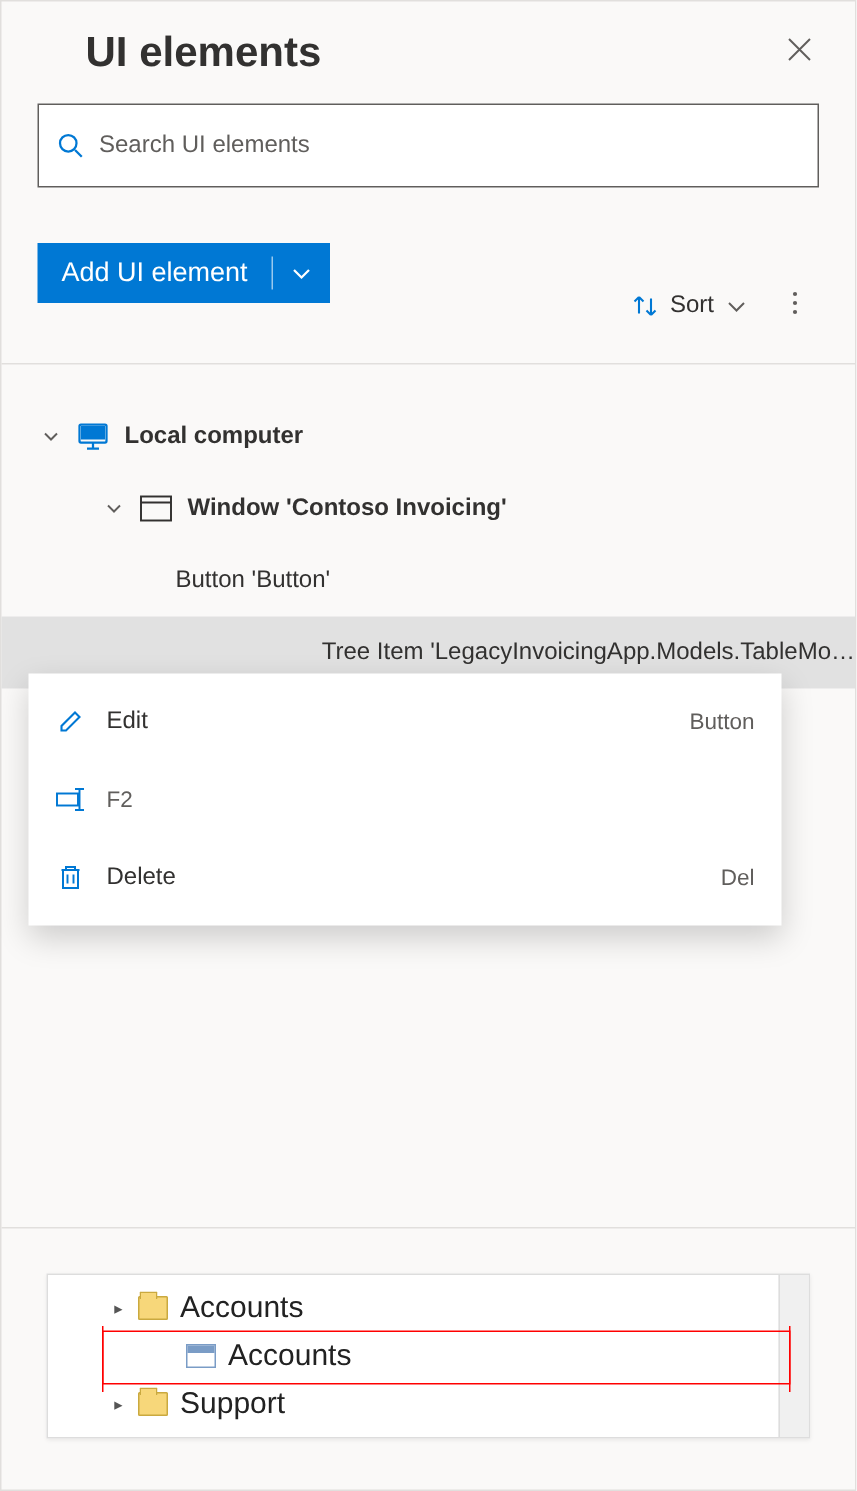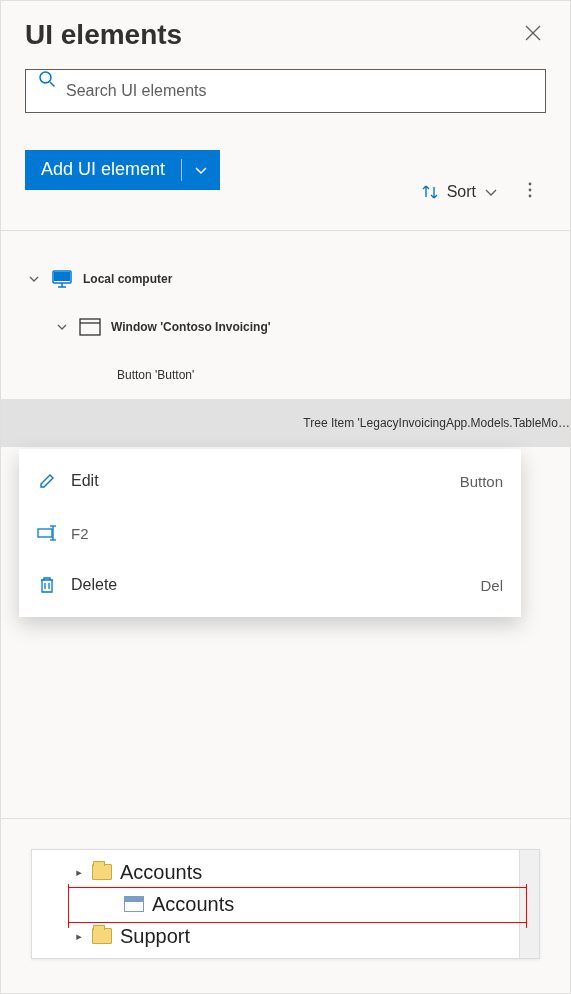--- a/index.html
+++ b/index.html
@@ -22,33 +22,35 @@
     .header {
       display: flex;
       justify-content: space-between;
       align-items: center;
       padding: 18px 24px 10px 24px;
     }
     .header h1 {
       font-size: 28px;
       font-weight: 600;
       color: #323130;
+      margin-left: 32px;
     }
     .close-btn {
       cursor: pointer;
       padding: 4px;
     }
     .search-wrap {
       padding: 8px 24px 18px 24px;
     }
     .search-box {
       display: flex;
+      align-items: center;
       border: 1px solid #605e5c;
       background: #fff;
-      height: 44px;
+      height: 56px;
       padding: 0 12px;
       gap: 10px;
     }
     .search-input {
       border: none;
       outline: none;
       flex: 1;
       font-size: 16px;
       color: #323130;
       background: transparent;
@@ -119,25 +121,25 @@
       padding-top: 24px;
     }
     .tree-row {
       display: flex;
       align-items: center;
       height: 48px;
       gap: 10px;
       cursor: pointer;
     }
     .tree-row.lvl0 { padding-left: 26px; }
-    .tree-row.lvl1 { padding-left: 54px; }
+    .tree-row.lvl1 { padding-left: 68px; }
     .tree-row.lvl2 { padding-left: 116px; }
     .tree-row.selected { background: #e1e1e1; justify-content: flex-end; }
     .chev { width: 14px; display:flex; align-items:center; justify-content:center; }
-    .tree-label { font-size: 12px; }
+    .tree-label { font-size: 16px; }
     .tree-label.bold { font-weight: 600; }
     .tree-label.ellipsis {
       white-space: nowrap;
       overflow: hidden;
       text-overflow: ellipsis;
       max-width: 420px;
     }
     .ctx-menu {
       position: absolute;
       left: 18px;

